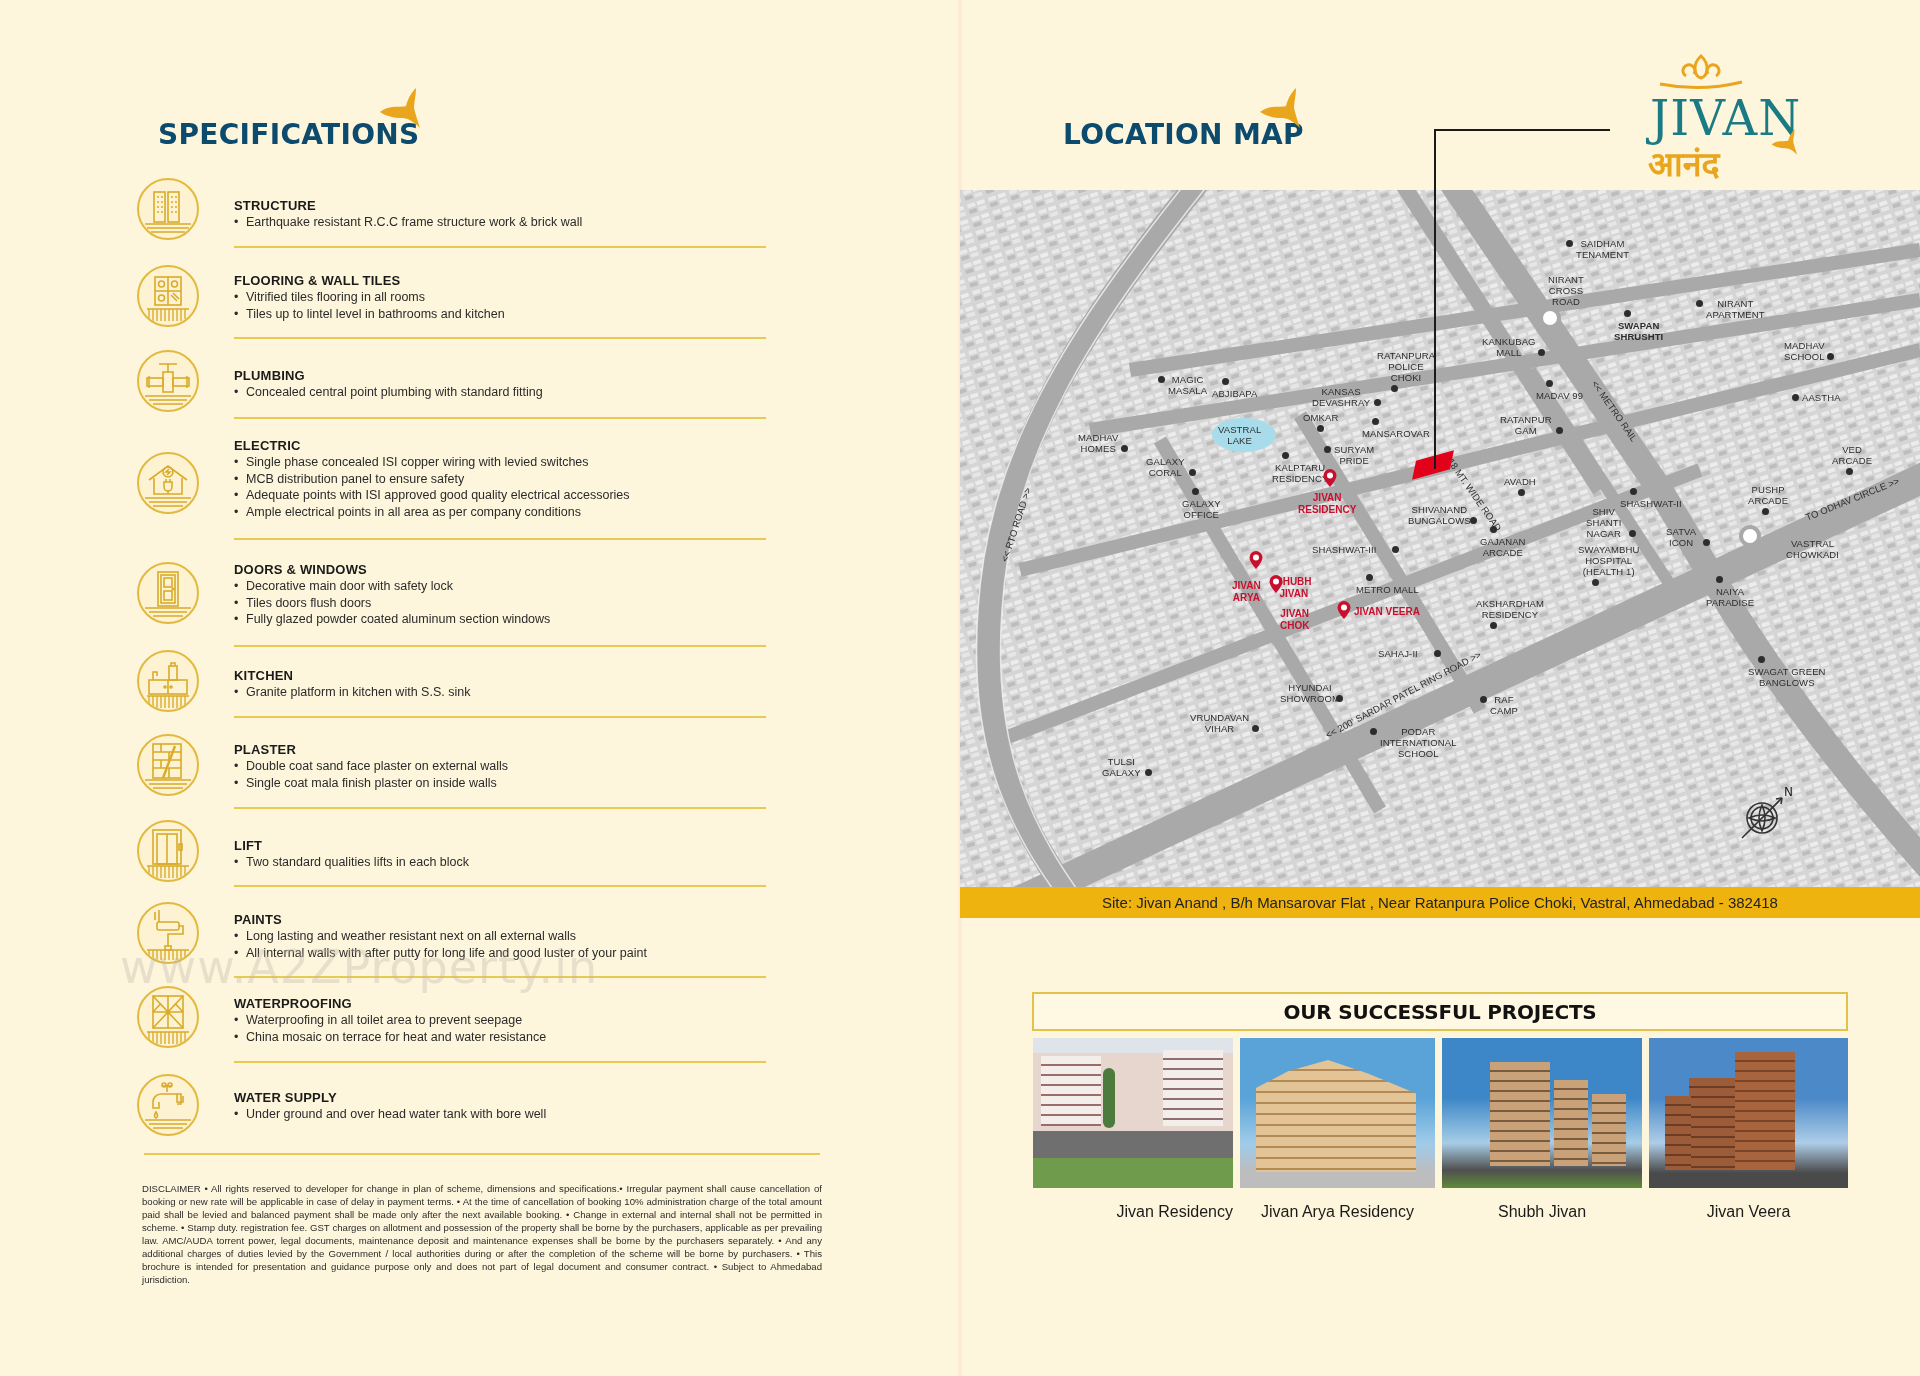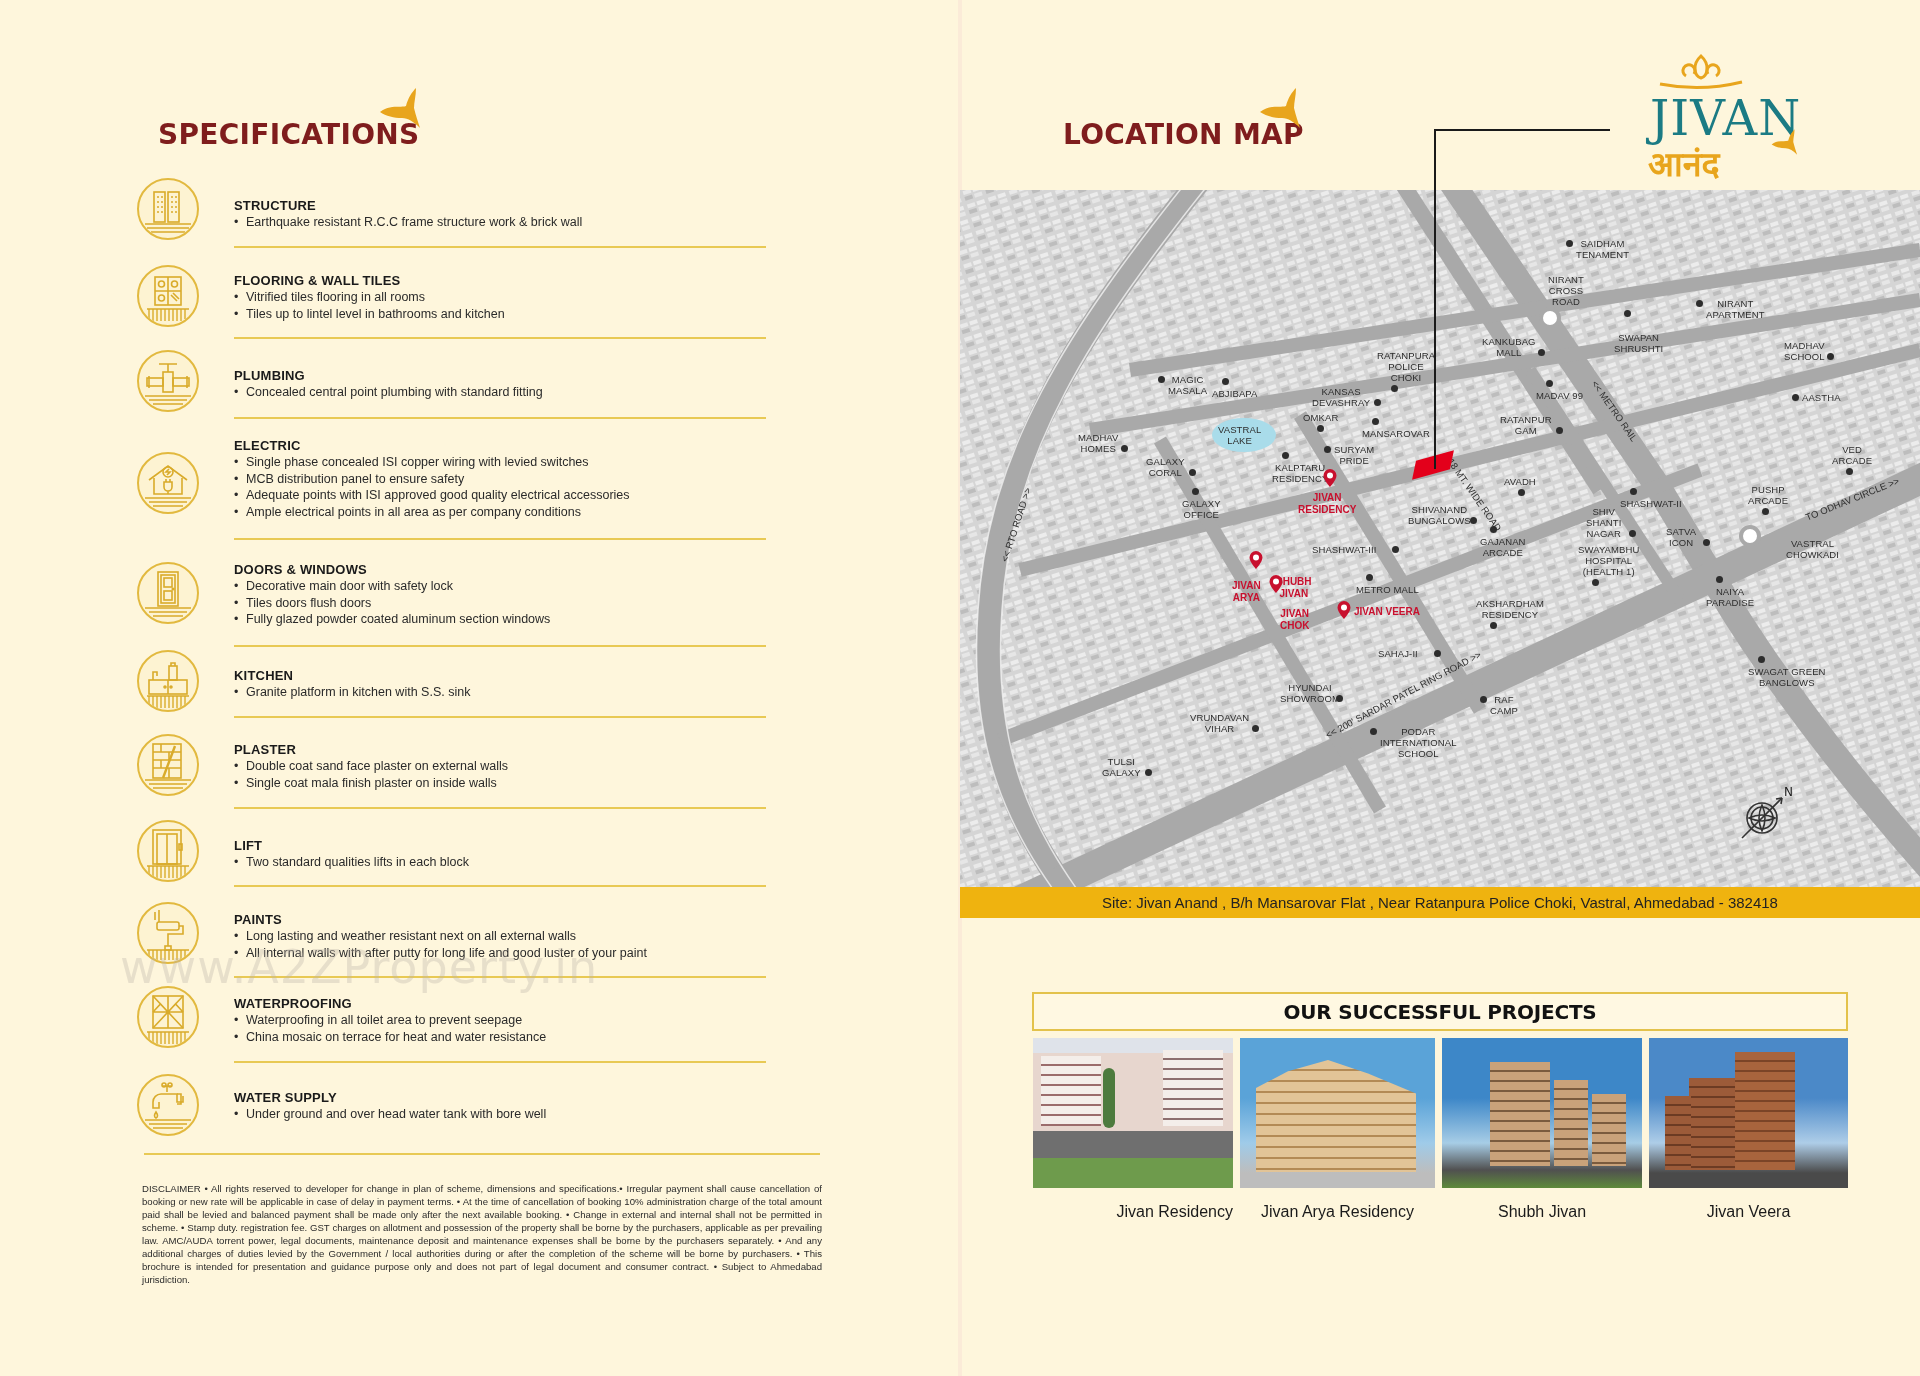--- a/index.html
+++ b/index.html
@@ -5,21 +5,21 @@
   * { box-sizing: border-box; margin: 0; padding: 0; }
   html, body { width: 1920px; height: 1376px; overflow: hidden; background: #fef6dc; }
   body { position: relative; font-family: "Liberation Sans", "DejaVu Sans", sans-serif; color: #1c1c1c; }
 
   .page { position: absolute; top: 0; height: 1376px; background: #fef6dc; }
   .page-left { left: 0; width: 958px; }
   .page-right { left: 962px; width: 958px; }
   .fold { position: absolute; left: 958px; top: 0; width: 4px; height: 1376px; background: #fbebd8; }
 
   
-  .section-title { position: absolute; font-weight: 700; font-size: 28px; letter-spacing: 0.3px; color: #7f1d1d; font-family: "DejaVu Sans", sans-serif; }
+  .section-title { position: absolute; font-weight: 700; font-size: 28px; letter-spacing: 0.3px; color: #0c4a6e; font-family: "DejaVu Sans", sans-serif; }
   .bird { position: absolute; width: 46px; height: 44px; }
 
   
   .spec { position: absolute; left: 0; width: 800px; }
   .spec-icon { position: absolute; left: 137px; width: 62px; height: 62px; border: 2px solid #e2b93f; border-radius: 50%; background: #fdf3d2; overflow: hidden; }
   .spec-icon svg { position: absolute; left: 0; top: 0; width: 58px; height: 58px; }
   .spec-title { position: absolute; left: 234px; font-weight: 700; font-size: 13px; color: #1a1a1a; letter-spacing: 0.2px; }
   .spec-bullets { position: absolute; left: 234px; list-style: none; font-size: 12.5px; line-height: 16.5px; color: #2a2a2a; }
   .spec-bullets li { padding-left: 12px; position: relative; white-space: nowrap; }
   .spec-bullets li::before { content: "•"; position: absolute; left: 0; top: 0; }
@@ -374,21 +374,21 @@
 <div class="connector-h"></div>
 <div class="connector-v"></div>
 <div class="site-marker"></div>
 
 <div id="landmarks">
     <div class="map-label" style="left: 1576px; top: 238px;">SAIDHAM<br>TENAMENT</div>
     <span class="dot-abs" style="left: 1566px; top: 240px;"></span>
     <div class="map-label" style="left: 1548px; top: 274px;">NIRANT<br>CROSS<br>ROAD</div>
     <div class="map-label" style="left: 1706px; top: 298px;">NIRANT<br>APARTMENT</div>
     <span class="dot-abs" style="left: 1696px; top: 300px;"></span>
-    <div class="map-label" style="left: 1614px; top: 332px;">SWAPAN<br>SHRUSHTI</div>
+    <div class="map-label" style="left: 1614px; top: 320px; font-weight: bold;">SWAPAN<br>SHRUSHTI</div>
     <span class="dot-abs" style="left: 1624px; top: 310px;"></span>
     <div class="map-label" style="left: 1482px; top: 336px;">KANKUBAG<br>MALL</div>
     <span class="dot-abs" style="left: 1537.6px; top: 349px;"></span>
     <div class="map-label" style="left: 1784px; top: 340px;">MADHAV<br>SCHOOL</div>
     <span class="dot-abs" style="left: 1827.2px; top: 353px;"></span>
     <div class="map-label" style="left: 1377px; top: 350px;">RATANPURA<br>POLICE<br>CHOKI</div>
     <span class="dot-abs" style="left: 1391px; top: 385px;"></span>
     <div class="map-label" style="left: 1168px; top: 374px;">MAGIC<br>MASALA</div>
     <span class="dot-abs" style="left: 1158px; top: 376px;"></span>
     <div class="map-label" style="left: 1212px; top: 388px;">ABJIBAPA</div>

